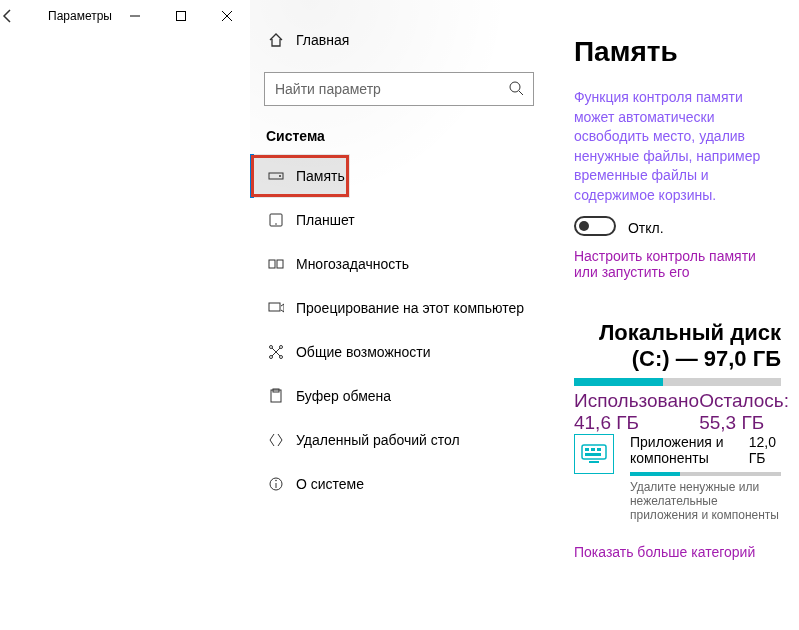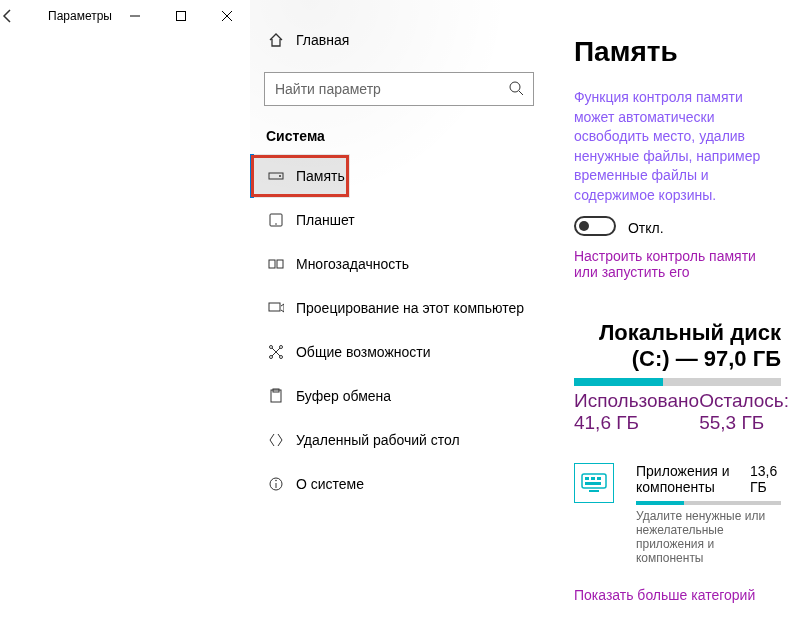--- a/index.html
+++ b/index.html
@@ -31,21 +31,21 @@
   .toggle { width: 42px; height: 20px; border: 2px solid #333; border-radius: 10px; position: relative; background:#fff;}
   .toggle .knob { width: 10px; height: 10px; background: #333; border-radius: 50%; position: absolute; top: 3px; left: 3px; }
   .link { color: #a21caf; font-size: 14px; cursor: pointer; }
   .disk-title { font-size: 22px; font-weight: 700; margin-top: 40px; margin-bottom: 6px; text-align: right; }
   .bigbar { height: 8px; background: #d0d0d0; position: relative; margin-bottom: 4px; }
   .bigbar .fill { position:absolute; top:0; left:0; height:100%; background: #00b7c3; }
   .bigbar-split { display:flex;}
   .bigbar-split span { font-size: 19px; color: #701a75;}
   .bigbar-split .r { margin-left:auto;}
   .desc2 { font-size: 14px; margin: 18px 0 18px 0; max-width: 420px;}
-  .catrow { display: flex; align-items: flex-start; gap: 22px; margin-bottom: 22px; margin-top: 29px;}
+  .catrow { display: flex; align-items: flex-start; gap: 16px; margin-bottom: 22px;}
   .caticon { width: 40px; height: 40px; border:1px solid #00b7c3; display:flex; align-items:center; justify-content:center; color:#00b7c3; flex-shrink:0;}
   .catbody { flex:1; }
   .cathead { display:flex; font-size:14px; }
   .cathead .r { margin-left:auto; }
   .catbar { height: 4px; background:#ccc; margin: 6px 0 4px 0; position:relative;}
   .catbar .fill { position:absolute; top:0; left:0; height:100%; background:#00b7c3;}
   .catsub { font-size: 12px; color:#666;}
   svg { display:block; }
 </style>
 </head>
@@ -207,21 +207,21 @@
               <rect x="5" y="5" width="4" height="3" fill="#00b7c3"></rect>
               <rect x="11" y="5" width="4" height="3" fill="#00b7c3"></rect>
               <rect x="17" y="5" width="4" height="3" fill="#00b7c3"></rect>
               <rect x="5" y="10" width="16" height="3" fill="#00b7c3"></rect>
               <rect x="9" y="18" width="10" height="2" fill="#00b7c3"></rect>
             </svg>
         </div>
         <div class="catbody">
           <div class="cathead">
             <span>Приложения и компоненты</span>
-            <span class="r">13,6 ГБ</span>
+            <span class="r">12,0 ГБ</span>
           </div>
           <div class="catbar">
               <div class="fill" id="cat0fill" style="width: 33%;"></div>
             </div>
           <div class="catsub">Удалите ненужные или нежелательные приложения и компоненты</div>
         </div>
       </div>
 
 
       <div class="link">Показать больше категорий</div>

